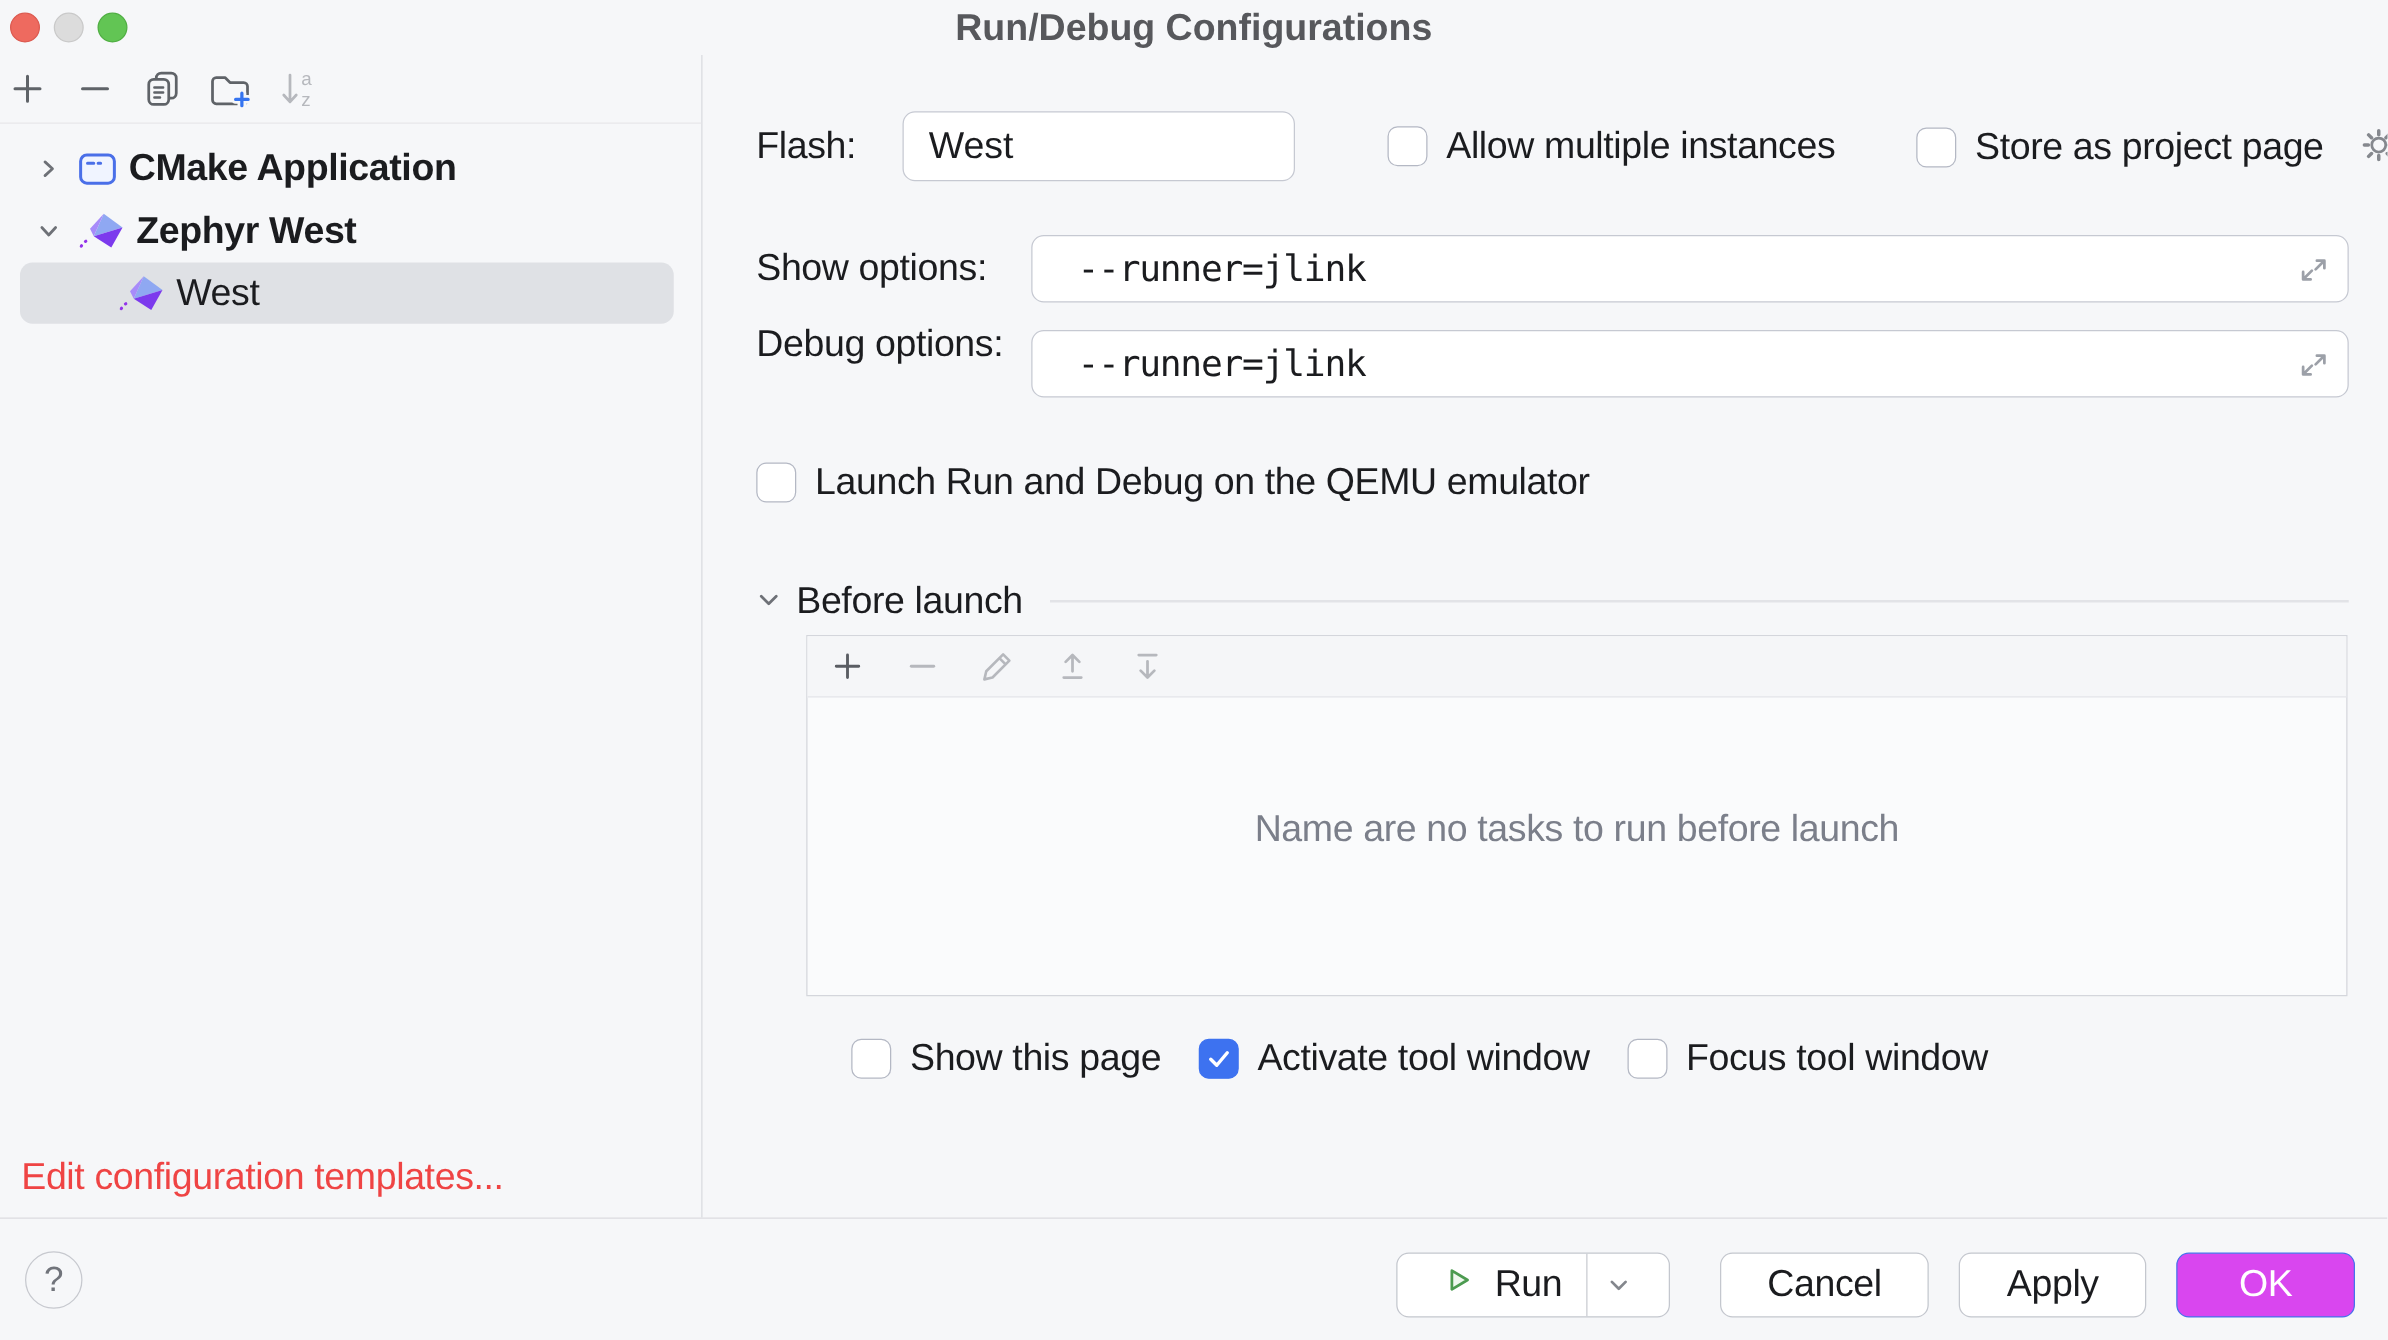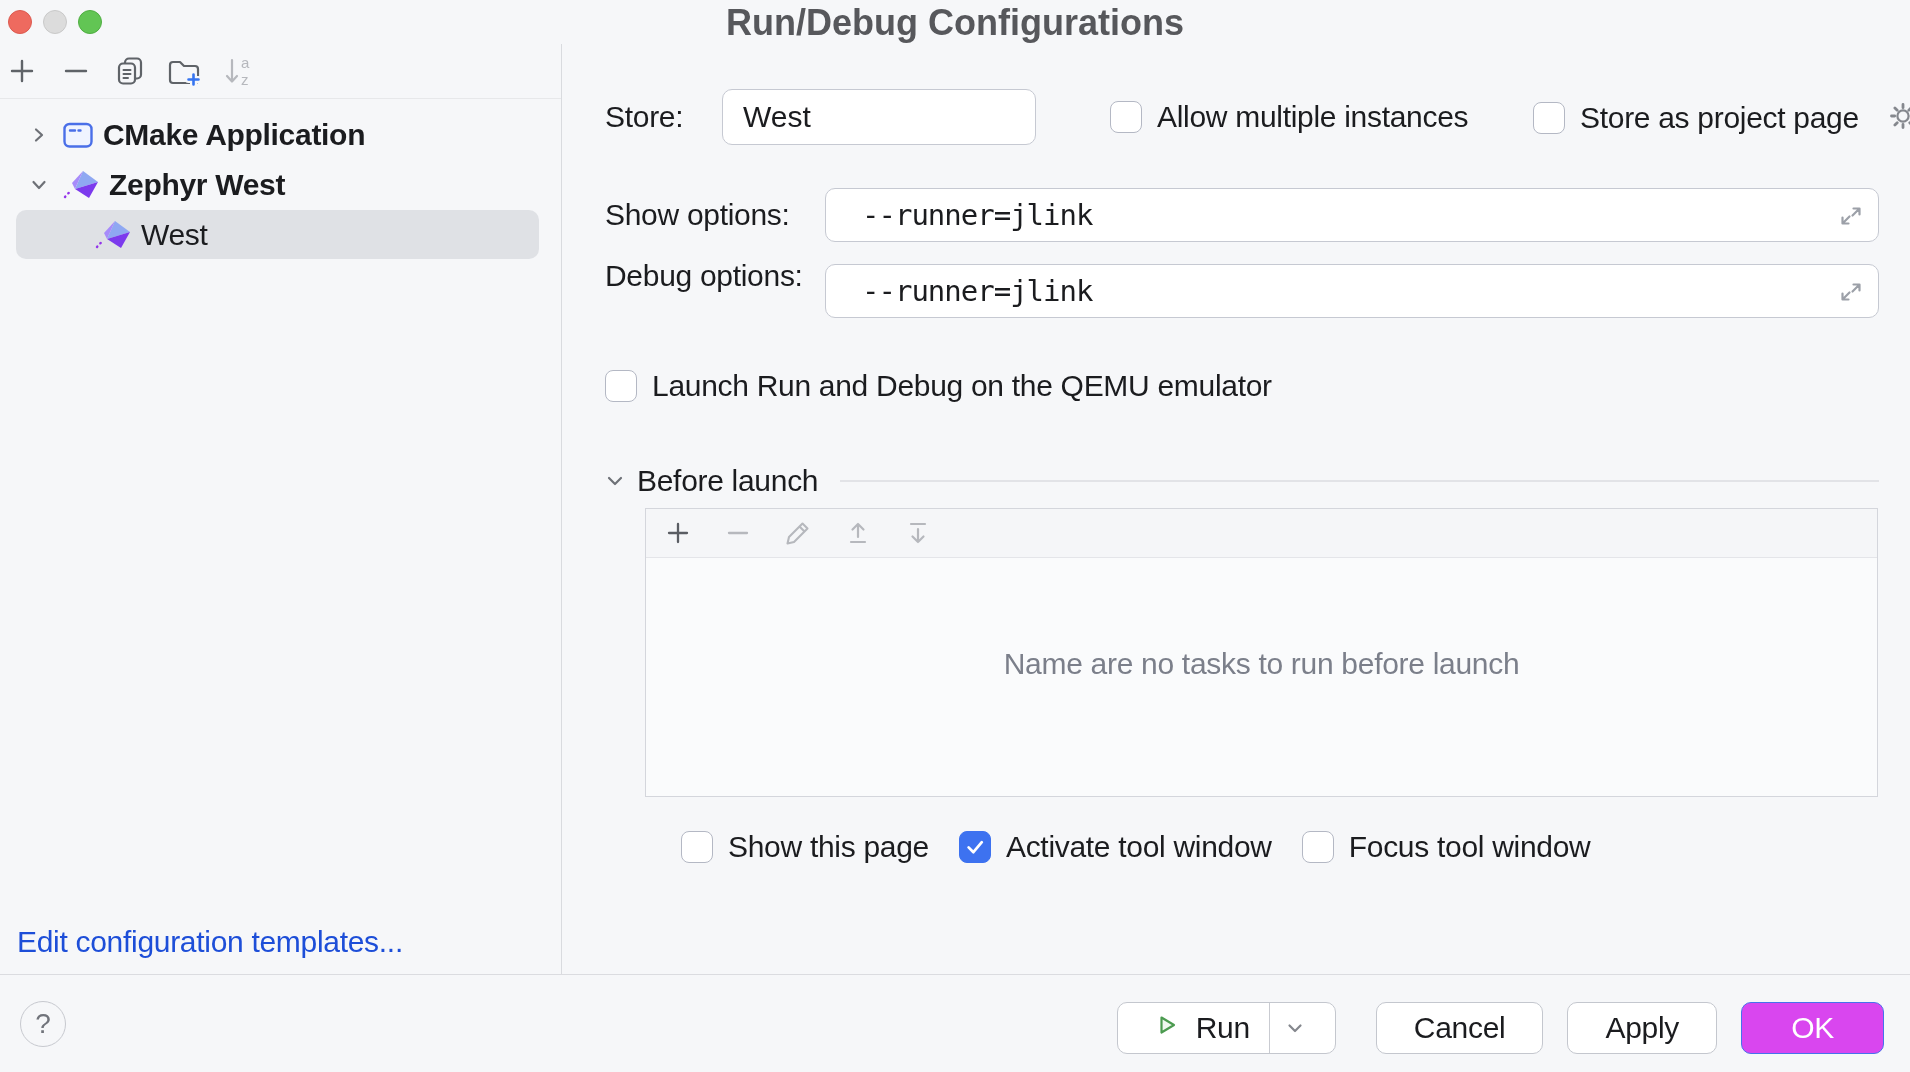--- a/index.html
+++ b/index.html
@@ -7,35 +7,35 @@
   body { font-family:"Liberation Sans", sans-serif; color:#1B1C1F; background:#F6F7F9; }
   .window { position:relative; width:1910px; height:1072px; background:#F6F7F9; }
 
   
   .titlebar { position:absolute; top:0; left:0; right:0; height:44px; }
   .lights { position:absolute; left:8px; top:10px; display:flex; gap:11px; }
   .light { width:24px; height:24px; border-radius:50%; }
   .light.red { background:#EE6A5F; border:1px solid #DC5A50; }
   .light.gray { background:#DCDCDC; border:1px solid #C9C9C9; }
   .light.green { background:#62C554; border:1px solid #4FAE42; }
-  .dlg-title { text-align:center; line-height:46px; font-size:36px; font-weight:bold; color:#57585C; }
+  .dlg-title { text-align:center; line-height:46px; font-size:30px; font-weight:bold; color:#57585C; }
 
   
   .sidebar { position:absolute; left:0; top:44px; width:562px; height:930px; border-right:1px solid #D9DBDF; }
   .side-toolbar { height:55px; display:flex; align-items:center; padding:0 4px; gap:19px; border-bottom:1px solid #E7E8EA; }
   .tbtn { width:35px; height:35px; display:grid; place-items:center; border-radius:6px; }
   .tree { margin-top:11px; }
   .tree-row { height:49px; margin:0 22px 1px 16px; padding-left:12px; display:flex; align-items:center; border-radius:10px; font-size:30px; }
   .tree-row.selected { background:#DFE1E5; }
   .tree-row .twisty { width:22px; display:grid; place-items:center; margin-right:12px; }
   .tree-row .ticon { margin-right:9px; display:grid; place-items:center; }
   .tree-row .tlabel { letter-spacing:-0.3px; }
   .tree-row.bold .tlabel { font-weight:bold; }
   .tree-row.indent { padding-left:78px; }
-  .edit-link { position:absolute; left:17px; bottom:15px; font-size:30px; color:#1d4ed8; cursor:pointer; letter-spacing:-0.3px; }
+  .edit-link { position:absolute; left:17px; bottom:15px; font-size:30px; color:#ef4444; cursor:pointer; letter-spacing:-0.3px; }
 
   
   .main { position:absolute; left:563px; top:44px; right:0; height:930px; }
   .flabel { position:absolute; left:42px; font-size:30px; letter-spacing:-0.3px; }
   .lbl-name   { top:45px;  height:56px; line-height:56px; }
   .lbl-flash  { top:144px; height:54px; line-height:54px; }
   .lbl-debug  { top:205px; height:54px; line-height:54px; }
   .txt-field { position:absolute; background:#fff; border:1.5px solid #C6C9D2; border-radius:10px; }
   .name-input { left:159px; top:45px; width:314px; height:56px; font-family:"Liberation Sans",sans-serif; font-size:30px; padding:0 20px; color:#1B1C1F; outline:none; }
   .opt-field { left:262px; top:144px; width:1054px; height:54px; }
@@ -165,21 +165,21 @@
         </span>
         <span class="tlabel">West</span>
       </div>
     </div>
 
     <span class="edit-link">Edit configuration templates...</span>
   </aside>
 
   <main class="main">
 
-    <label class="flabel lbl-name">Store:</label>
+    <label class="flabel lbl-name">Flash:</label>
     <input class="txt-field name-input" type="text" value="West" style="">
 
     <div class="chk-item itm-allow">
       <span class="chk"></span>
       <span>Allow multiple instances</span>
     </div>
 
     <div class="chk-item itm-store">
       <span class="chk"></span>
       <span>Store as project page</span>

